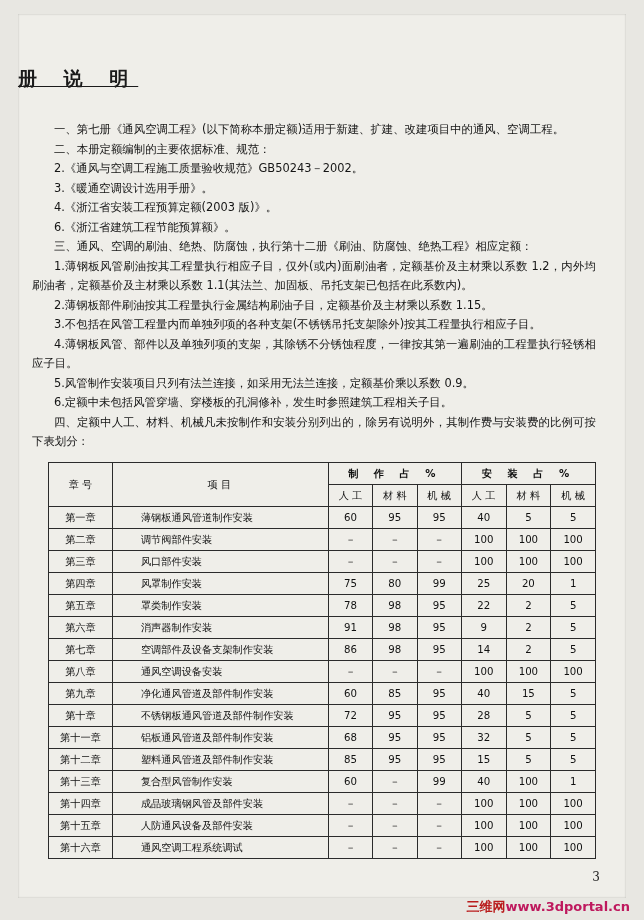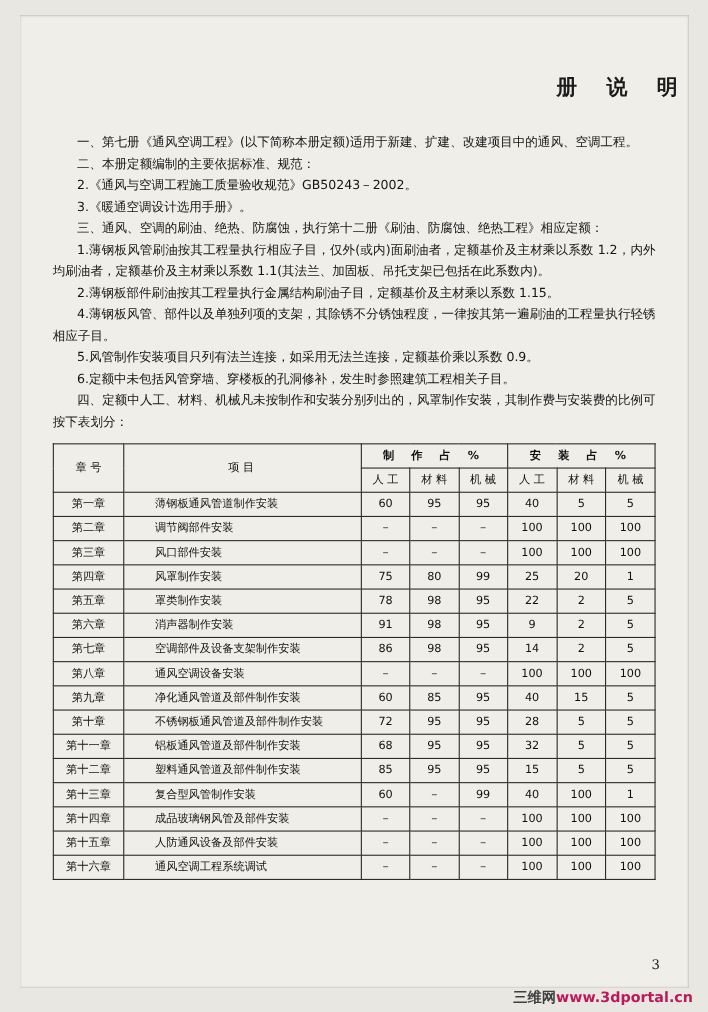--- a/index.html
+++ b/index.html
@@ -15,30 +15,31 @@
     background:#e8e7e2;
   }
   .paper{
     position:absolute;
     left:18px;top:14px;
     width:608px;height:884px;
     background:#efeee9;
     box-shadow:0 0 2px rgba(0,0,0,.25) inset;
   }
   .title{
-    text-align:right;
+    text-align:left;
     font-size:19px;
     letter-spacing:10px;
     font-weight:bold;
     color:#1b1b1b;
     margin-top:52px;
     font-family:"DejaVu Serif","Liberation Serif",serif;
+    text-decoration:underline;
   }
   .body-text{
-    margin:28px 30px 0 30px;
+    margin:28px 30px 0 14px;
     font-size:11.4px;
     line-height:19.5px;
     color:#141414;
     text-align:justify;
     font-family:"DejaVu Sans","Liberation Sans",sans-serif;
   }
   .body-text p{margin:0;}
   .ind1{text-indent:22px;}
   .ind2{text-indent:22px;}
 
@@ -69,43 +70,46 @@
     font-family:"DejaVu Serif","Liberation Serif",serif;
   }
   .watermark{
     position:absolute;
     right:14px;bottom:4px;
     font-size:13px;
     font-weight:bold;
     font-family:"DejaVu Sans","Liberation Sans",sans-serif;
     white-space:nowrap;
   }
-  .watermark .red{color:#404040;}
+  .watermark .red{color:#b91c1c;}
   .watermark .blue{color:#be185d;}
 </style>
 </head>
 <body>
 
 <div class="page">
   <div class="paper">
 
     <div class="title">册 说 明</div>
 
     <div class="body-text">
       <p class="ind1">一、第七册《通风空调工程》(以下简称本册定额)适用于新建、扩建、改建项目中的通风、空调工程。</p>
       <p class="ind1">二、本册定额编制的主要依据标准、规范：</p>
       <p class="ind2">2.《通风与空调工程施工质量验收规范》GB50243－2002。</p>
       <p class="ind2">3.《暖通空调设计选用手册》。</p>
+      <p class="ind2">4.《浙江省安装工程预算定额(2003 版)》。</p>
+      <p class="ind2">6.《浙江省建筑工程节能预算额》。</p>
       <p class="ind1">三、通风、空调的刷油、绝热、防腐蚀，执行第十二册《刷油、防腐蚀、绝热工程》相应定额：</p>
       <p class="ind2">1.薄钢板风管刷油按其工程量执行相应子目，仅外(或内)面刷油者，定额基价及主材乘以系数 1.2，内外均刷油者，定额基价及主材乘以系数 1.1(其法兰、加固板、吊托支架已包括在此系数内)。</p>
       <p class="ind2">2.薄钢板部件刷油按其工程量执行金属结构刷油子目，定额基价及主材乘以系数 1.15。</p>
+      <p class="ind2">3.不包括在风管工程量内而单独列项的各种支架(不锈锈吊托支架除外)按其工程量执行相应子目。</p>
       <p class="ind2">4.薄钢板风管、部件以及单独列项的支架，其除锈不分锈蚀程度，一律按其第一遍刷油的工程量执行轻锈相应子目。</p>
       <p class="ind2">5.风管制作安装项目只列有法兰连接，如采用无法兰连接，定额基价乘以系数 0.9。</p>
       <p class="ind2">6.定额中未包括风管穿墙、穿楼板的孔洞修补，发生时参照建筑工程相关子目。</p>
-      <p class="ind1">四、定额中人工、材料、机械凡未按制作和安装分别列出的，风罩制作安装，其制作费与安装费的比例可按下表划分：</p>
+      <p class="ind1">四、定额中人工、材料、机械凡未按制作和安装分别列出的，除另有说明外，其制作费与安装费的比例可按下表划分：</p>
     </div>
 
     <table class="grid">
       <tbody>
         <tr class="hdr">
           <td class="chap" rowspan="2">章    号</td>
           <td class="item" rowspan="2" style="text-align:center;padding-left:0;">项        目</td>
           <td class="group" colspan="3">制  作  占  %</td>
           <td class="group" colspan="3">安  装  占  %</td>
         </tr>

